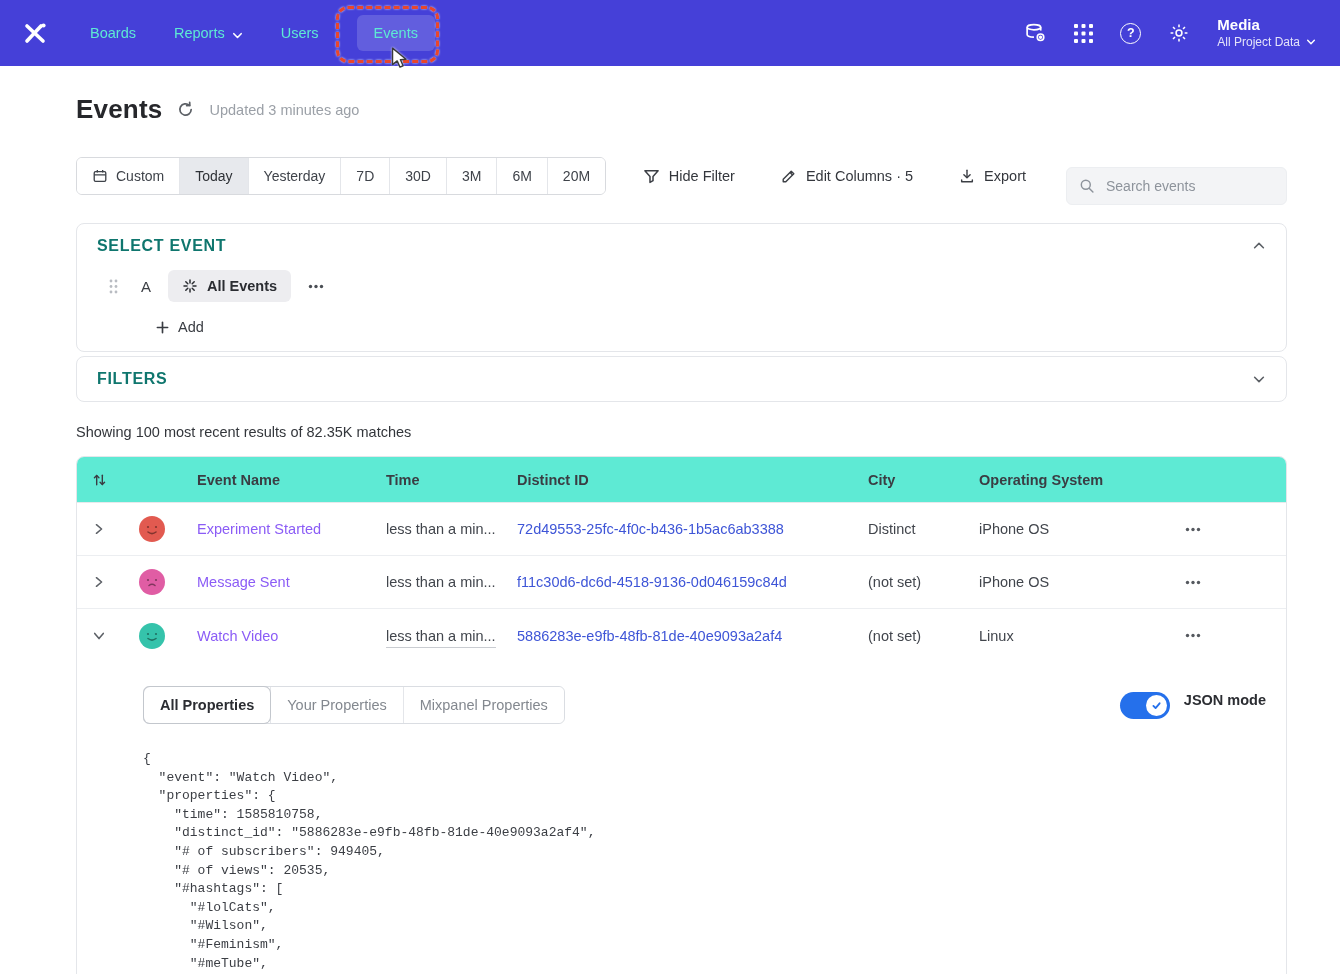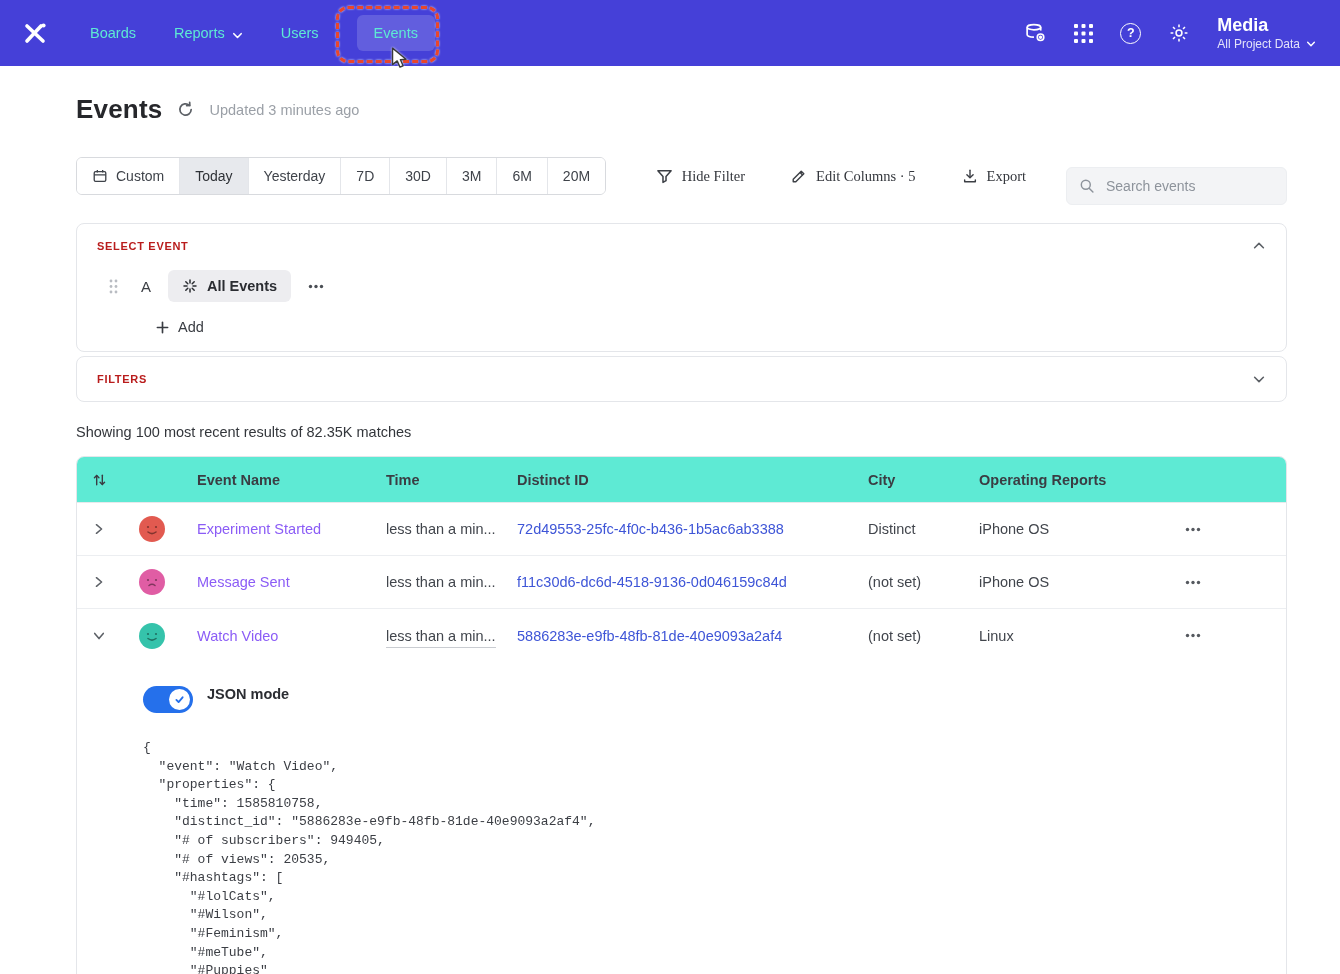--- a/index.html
+++ b/index.html
@@ -35,21 +35,21 @@
     color:#fff; font-size:15px; font-family:inherit;
   }
   .nav-search input::placeholder { color:rgba(255,255,255,.88); }
   .nav-right { margin-left:auto; display:flex; align-items:center; gap:27px; }
   .nav-icon { color:#fff; cursor:pointer; display:flex; align-items:center; justify-content:center; }
   .help-circle {
     width:21px; height:21px; border:1.8px solid #fff; border-radius:50%;
     color:#fff; font-size:12.5px; font-weight:bold; display:flex; align-items:center; justify-content:center;
   }
   .project { cursor:pointer; line-height:1.25; }
-  .project-name { color:#fff; font-size:18px; font-weight:700; }
+  .project-name { color:#fff; font-size:15px; font-weight:700; }
   .project-sub { color:rgba(255,255,255,.85); font-size:12px; display:flex; align-items:center; gap:6px; }
 
   
   .annotation {
     position:absolute; left:336px; top:6px; width:103px; height:57px;
     border:3px dashed var(--annotation,#e8462c); border-radius:12px;
     pointer-events:none; filter:drop-shadow(0 0 1px rgba(255,255,255,.8));
   }
   .cursor { position:absolute; left:52px; top:38px; }
 
@@ -66,38 +66,38 @@
   .seg button {
     height:36px; padding:0 15px; font-size:14px; color:#3f434a; background:#fff;
     border:none; border-left:1px solid #e4e6ea; cursor:pointer; font-family:inherit;
     display:flex; align-items:center; gap:8px; white-space:nowrap;
   }
   .seg button:first-child { border-left:none; }
   .seg button.selected { background:#e7e9ed; font-weight:500; color:#2e3136; }
   .toolbar-right { margin-left:auto; display:flex; align-items:center; gap:34px; }
   .tool-btn {
     display:flex; align-items:center; gap:9px; cursor:pointer;
-    font-size:14.5px; font-weight:500; color:#34373d; background:none; border:none; font-family:Liberation Serif, serif;
+    font-size:14.5px; font-weight:500; color:#34373d; background:none; border:none; font-family:Liberation Sans, sans-serif;
   }
   .tool-btn .ticon { color:#3c3f45; }
   .search-events {
     width:221px; height:38px; background:#f3f4f6; border:1px solid #eceef1; border-radius:6px;
     display:flex; align-items:center; gap:9px; padding:0 12px;margin-top:20px;
   }
   .search-events input {
     flex:1; border:none; outline:none; background:transparent; font-size:14px; font-family:inherit; color:#2f3237;
   }
   .search-events input::placeholder { color:#8d939b; }
 
   
   .card { border:1px solid #e4e6ea; border-radius:8px; background:#fff; }
   .card-select { margin-top:18px; padding-bottom:10px; }
   .card-filters { margin-top:4px; }
   .card-head { height:44px; display:flex; align-items:center; justify-content:space-between; padding:0 20px; cursor:pointer; }
-  .section-label { font-size:11px; font-weight:700; letter-spacing:.7px; color:#b91c1c; }
+  .section-label { font-size:16px; font-weight:700; letter-spacing:.7px; color:#0f766e; }
   .chev { color:#5c6066; }
 
   .event-row { display:flex; align-items:center; padding:2px 20px 0 31px; }
   .drag { color:#b9bcc2; margin-right:22px; cursor:grab; }
   .row-letter { font-size:15px; color:#3c3f45; margin-right:17px; }
   .event-chip {
     display:flex; align-items:center; gap:9px; background:#ededf0; border-radius:6px;
     padding:8px 14px; font-size:14.5px; font-weight:700; color:#2b2d32; cursor:pointer;
   }
   .chip-more { margin-left:13px; color:#4a4e54; cursor:pointer; padding:4px; }
@@ -395,21 +395,21 @@
             <polyline points="2.6,5.6 5,3.2 7.4,5.6"></polyline>
           <line x1="11" y1="3" x2="11" y2="12.8"></line>
             <polyline points="8.6,10.4 11,12.8 13.4,10.4"></polyline>
         </svg>
       </span>
       <span></span>
       <span class="cell-pad">Event Name</span>
       <span>Time</span>
       <span>Distinct ID</span>
       <span>City</span>
-      <span>Operating Reports</span>
+      <span>Operating System</span>
       <span></span>
         <span></span>
     </div>
 
     <div class="trow tbody-row">
       <span class="c-center">
         <button class="expander">
           <svg width="12" height="14" viewBox="0 0 14 16">
               <polyline points="4,3 10,8 4,13" fill="none" stroke="currentColor" stroke-width="1.8" stroke-linecap="round" stroke-linejoin="round"></polyline>
             </svg>
@@ -504,20 +504,25 @@
               <circle cx="8" cy="2.5" r="1.7"></circle>
               <circle cx="13.5" cy="2.5" r="1.7"></circle>
             </svg>
         </button>
       </span>
       <span></span>
     </div>
 
     <div class="detail">
       <div class="detail-top">
+        <div class="tabs">
+          <button class="tab active">All Properties</button>
+          <button class="tab">Your Properties</button>
+          <button class="tab">Mixpanel Properties</button>
+        </div>
         <div class="json-toggle-wrap">
           <button class="toggle" aria-checked="true">
             <span class="knob">
               <svg width="11" height="11" viewBox="0 0 12 12">
                   <polyline points="2.6,6.4 5,8.8 9.4,3.6" fill="none" stroke="#2570eb" stroke-width="2" stroke-linecap="round" stroke-linejoin="round"></polyline>
                 </svg>
             </span>
           </button>
           <span class="json-mode-label">JSON mode</span>
         </div>

